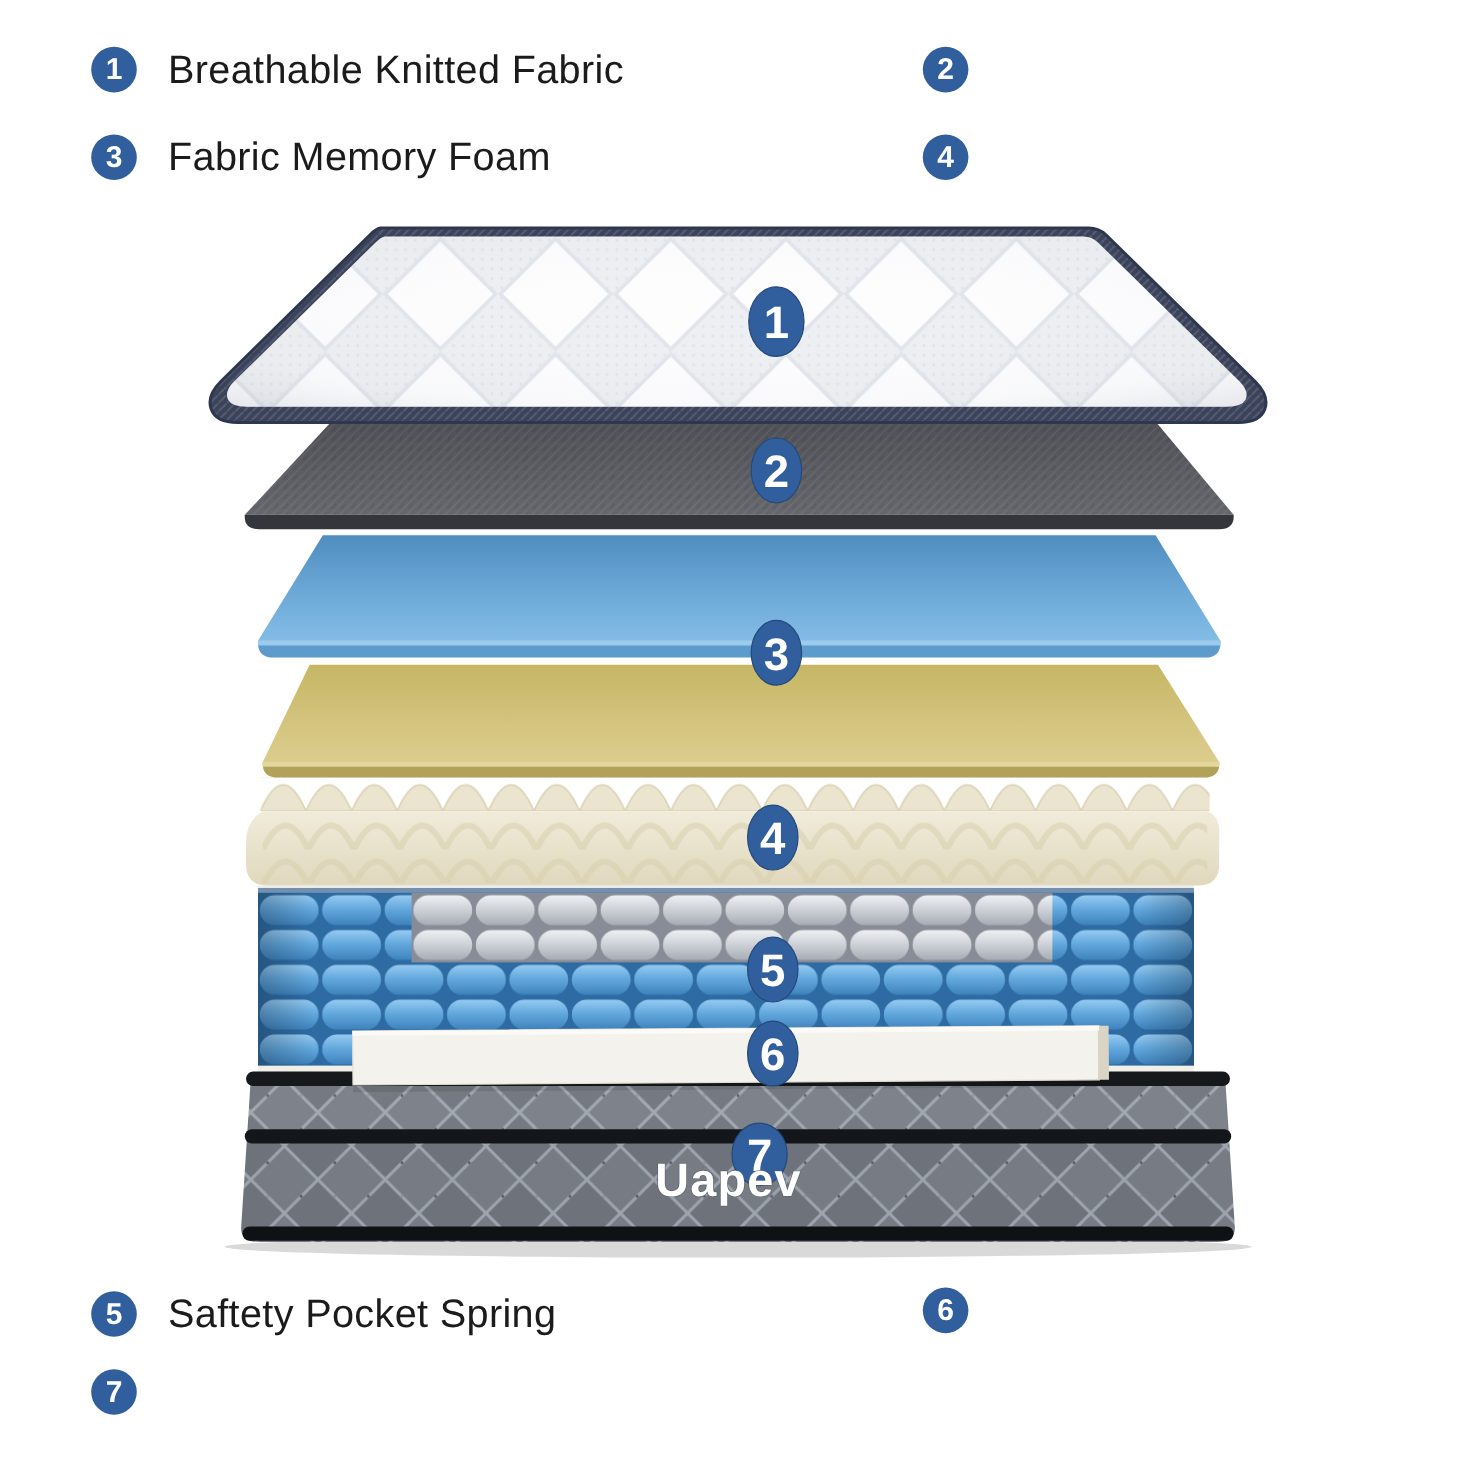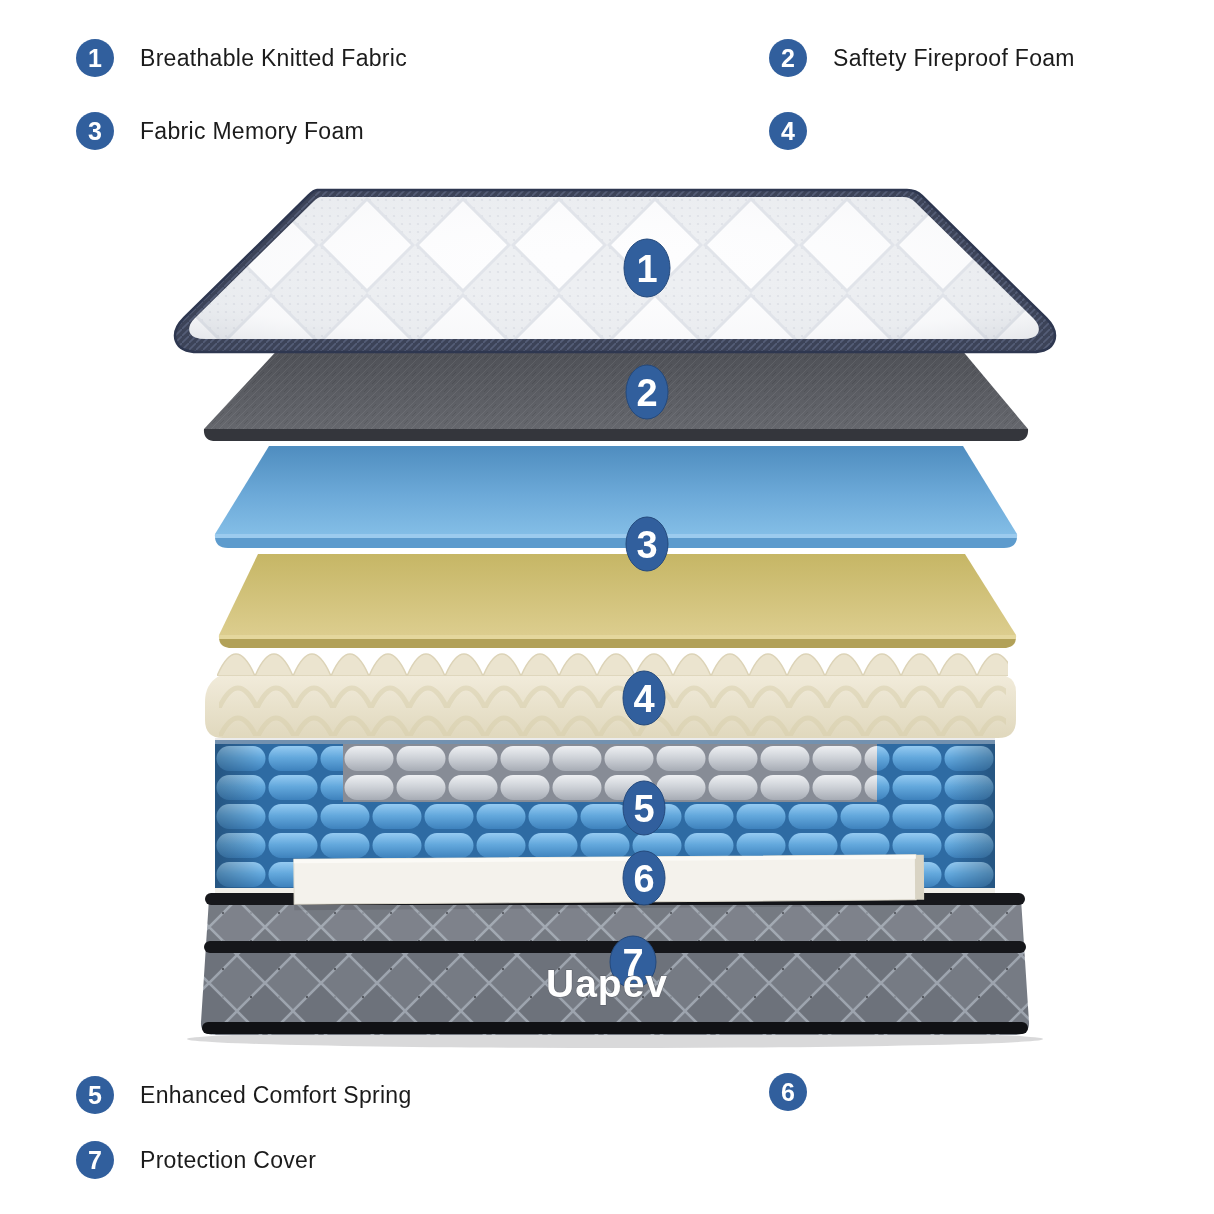--- a/index.html
+++ b/index.html
@@ -8,21 +8,21 @@
     font-family:"Liberation Sans","DejaVu Sans",sans-serif;
   }
   .diagram-svg{position:absolute;left:0;top:0;z-index:0;}
   .callout{position:absolute;display:flex;align-items:center;gap:26px;z-index:2;}
   .badge{
     flex:0 0 auto;width:38px;height:38px;border-radius:50%;
     background:var(--badge-blue,#315f9d);color:#ffffff;
     font-weight:bold;font-size:25px;line-height:38px;text-align:center;
   }
   .callout-label{
-    font-size:23px;color:var(--text-dark,#1b1b1b);letter-spacing:.3px;white-space:nowrap;
+    font-size:33px;color:var(--text-dark,#1b1b1b);letter-spacing:.3px;white-space:nowrap;
   }
   .lbadge{fill:var(--badge-blue,#315f9d);stroke:#24497c;stroke-width:1;}
   .lbadge-num{
     fill:#ffffff;font-family:"Liberation Sans","DejaVu Sans",sans-serif;
     font-size:38px;font-weight:bold;text-anchor:middle;
   }
   .brand-logo{
     fill:#ffffff;font-family:"Liberation Sans","DejaVu Sans",sans-serif;
     font-size:39px;font-weight:bold;letter-spacing:1px;text-anchor:middle;
     paint-order:stroke;stroke:#5a5e66;stroke-width:1;
@@ -32,40 +32,38 @@
 <body>
 
 <div class="canvas">
 
   <div class="callout" style="left:76px;top:39px">
     <span class="badge">1</span>
     <span class="callout-label">Breathable Knitted Fabric</span>
   </div>
   <div class="callout" style="left:769px;top:39px">
     <span class="badge">2</span>
-    <span class="callout-label">Saftety Fireproof Foam</span>
   </div>
   <div class="callout" style="left:76px;top:112px">
     <span class="badge">3</span>
     <span class="callout-label">Fabric Memory Foam</span>
   </div>
   <div class="callout" style="left:769px;top:112px">
     <span class="badge">4</span>
   </div>
 
   <div class="callout" style="left:76px;top:1076px">
     <span class="badge">5</span>
-    <span class="callout-label">Enhanced Comfort Spring</span>
+    <span class="callout-label">Saftety Pocket Spring</span>
   </div>
   <div class="callout" style="left:769px;top:1073px">
     <span class="badge">6</span>
   </div>
   <div class="callout" style="left:76px;top:1141px">
     <span class="badge">7</span>
-    <span class="callout-label">Protection Cover</span>
   </div>
 
   <svg class="diagram-svg" width="1214" height="1214" viewBox="0 0 1214 1214">
     <defs>
       <pattern id="dots" width="8" height="8" patternUnits="userSpaceOnUse">
         <rect width="8" height="8" fill="#edeff2"></rect>
         <circle cx="3" cy="3" r="1.1" fill="#dde0e6"></circle>
       </pattern>
       <pattern id="quilt" x="223" y="197" width="96" height="96" patternUnits="userSpaceOnUse">
         <rect width="96" height="96" fill="url(#dots)"></rect>

